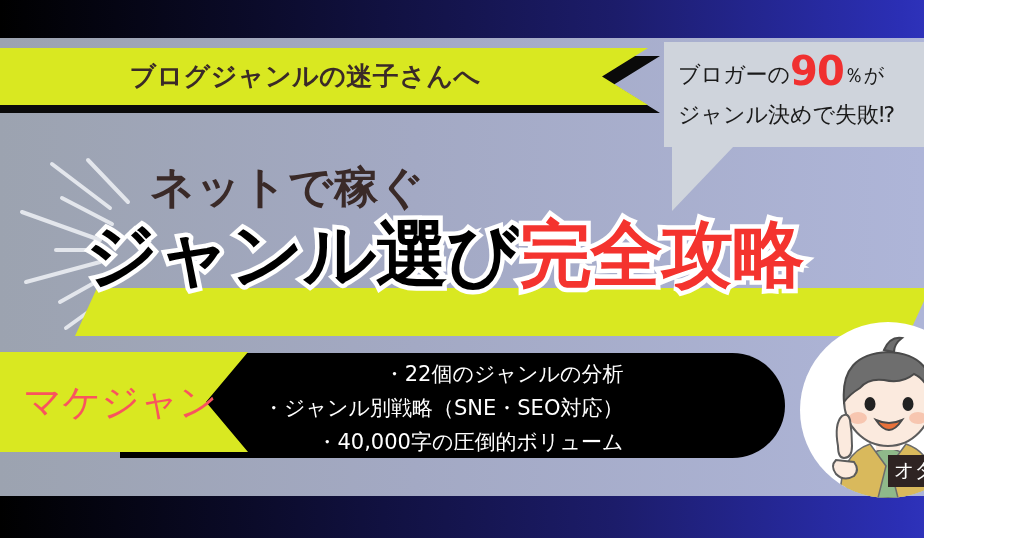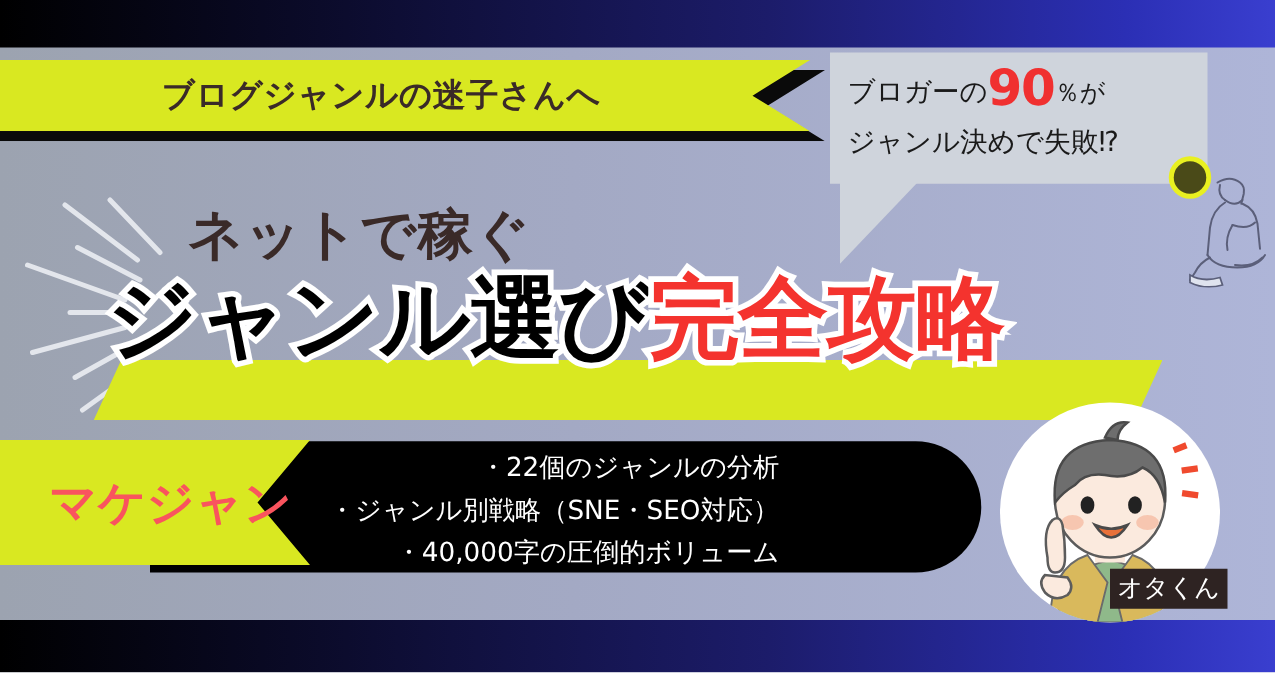--- a/index.html
+++ b/index.html
@@ -1,21 +1,21 @@
 <!DOCTYPE html>
 <html><head>
 <meta charset="utf-8">
 <style>
   * { margin:0; padding:0; box-sizing:border-box; }
   html,body { background:#fff; }
   body { font-family:"Liberation Sans", sans-serif; }
 
   .banner {
     position:relative;
-    width:1020px; height:538px;
+    width:924px; height:538px;
     overflow:hidden;
     background:linear-gradient(90deg,#9CA3B0 0%, #A3A9C4 45%, #AEB5D8 100%);
   }
 
   
   .edge-bar {
     position:absolute; left:0; width:1024px;
     background:linear-gradient(90deg,#000000 0%, #0b0b2a 25%, #1c1c6a 60%, #2B2FB5 88%, #3A3FD0 100%);
   }
   .edge-bar.top    { top:0;  height:38px; }
@@ -119,25 +119,25 @@
     text-align:right;
   }
 
   
   .badge {
     position:absolute; left:0; top:352px; width:248px; height:100px;
     background:#D9E821;
     clip-path:polygon(0 0, 248px 0, 206px 50px, 248px 100px, 0 100px);
   }
   .badge-text {
-    position:absolute; left:16px; top:352px; width:215px; height:100px;
+    position:absolute; left:0; top:352px; width:215px; height:100px;
     display:flex; align-items:center; justify-content:center;
     color:#F9545E;
     font-family:"DejaVu Sans", sans-serif;
-    font-weight:bold; font-size:38px;
+    font-weight:normal; font-size:38px;
     letter-spacing:0px; white-space:nowrap;padding-left:26px;
   }
 
   
   .avatar-circle {
     position:absolute; left:800px; top:322px; width:176px; height:176px;
     border-radius:50%; background:#ffffff; overflow:hidden;
   }
   .avatar-name {
     position:absolute; left:888px; top:455px;

